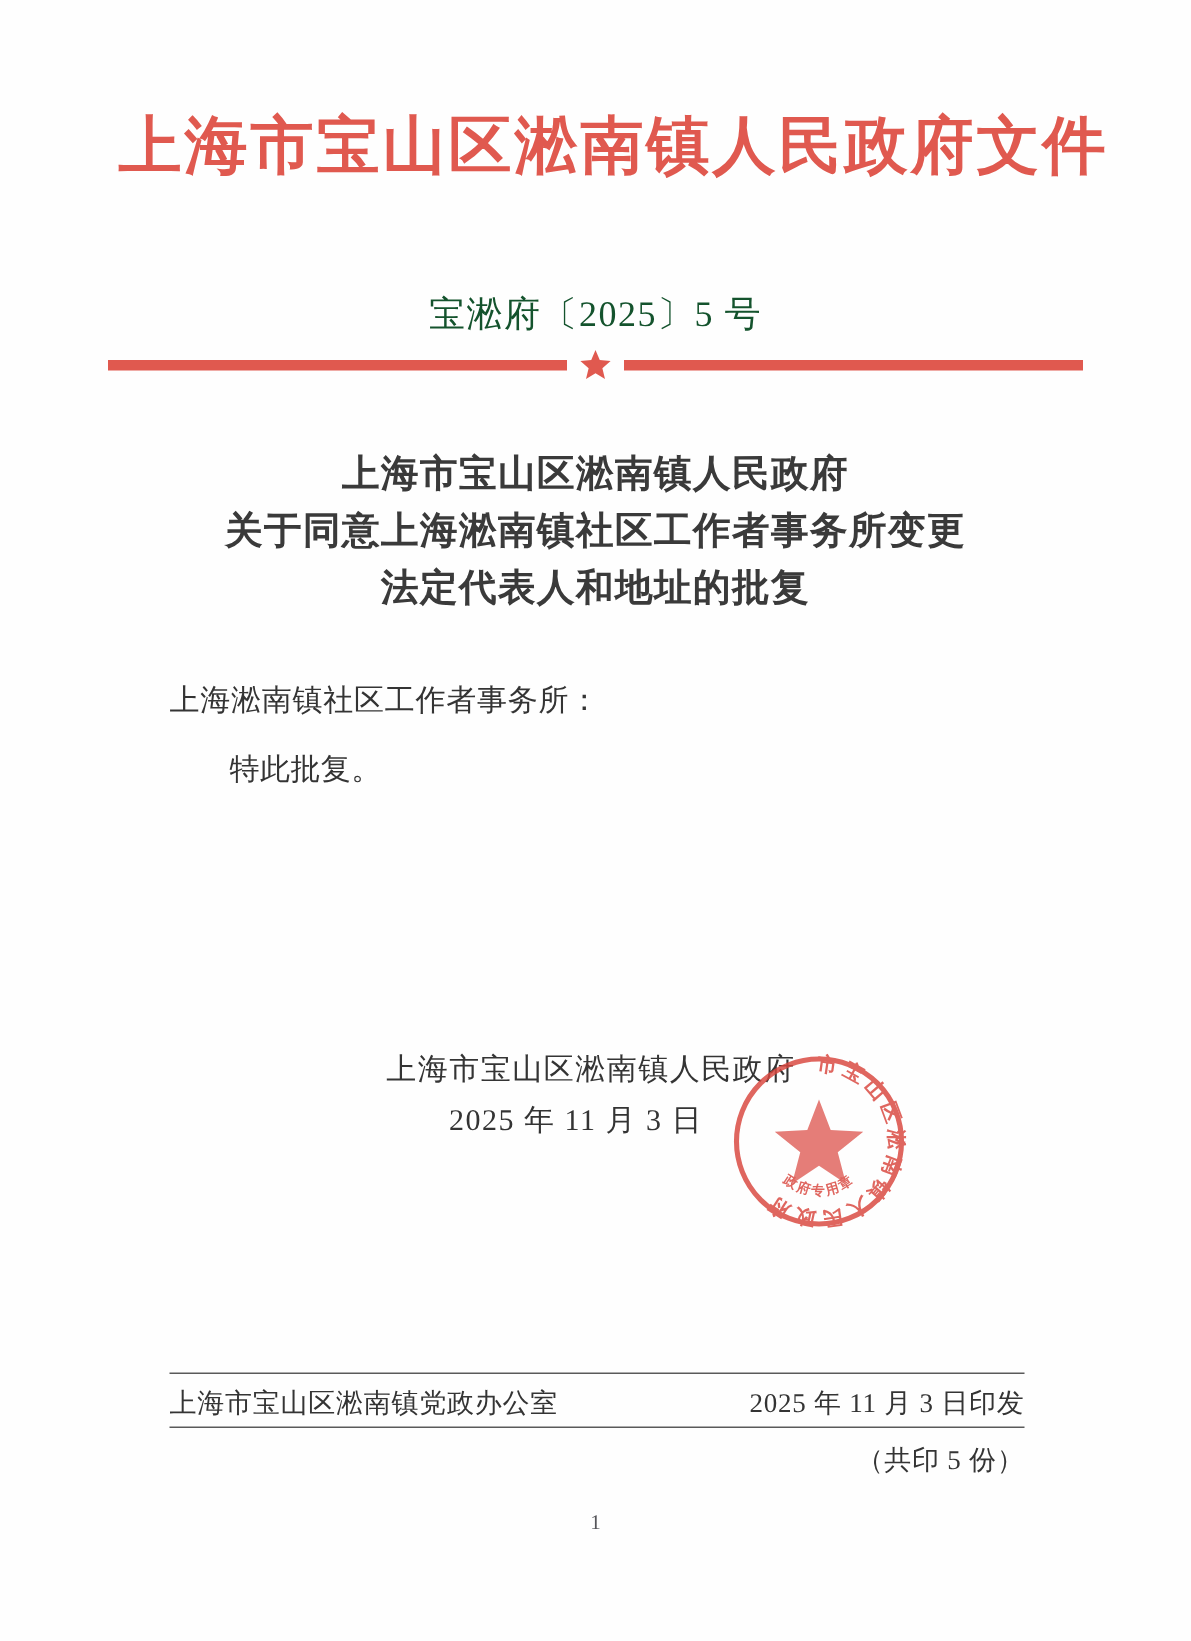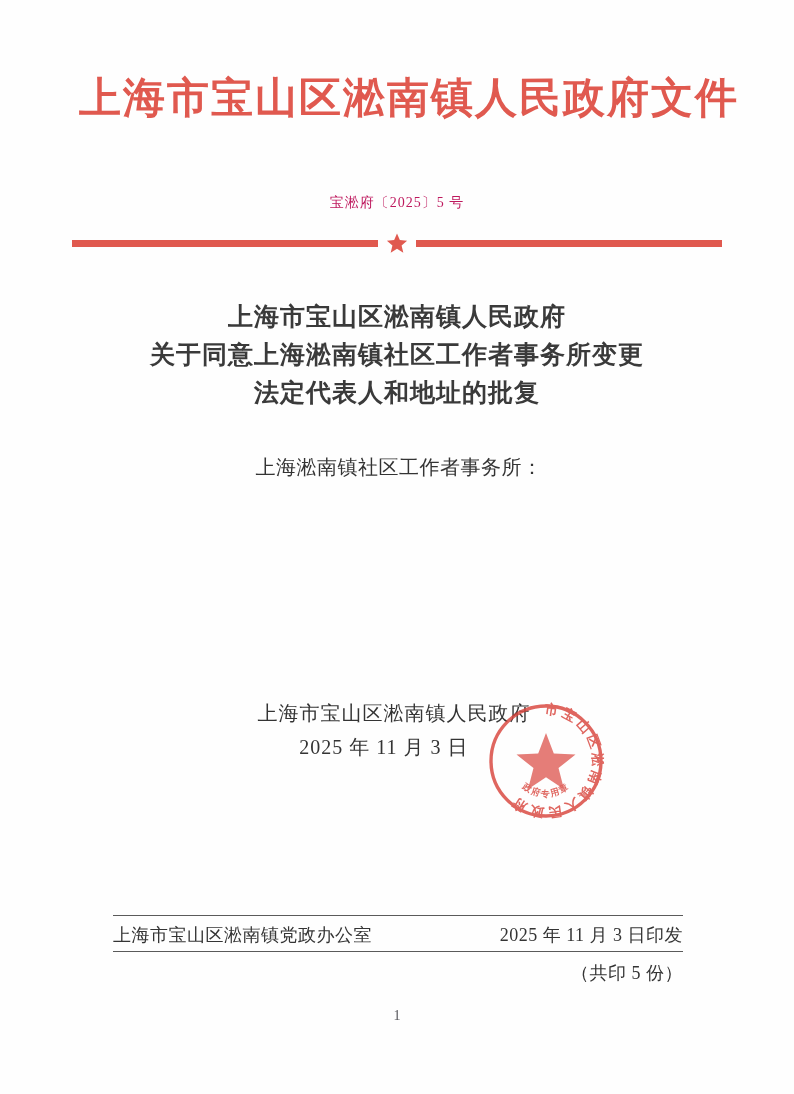--- a/index.html
+++ b/index.html
@@ -44,22 +44,22 @@
   
   .doc-number-row {
     position: absolute;
     top: 193px;
     left: 0;
     width: 794px;
     text-align: center;
   }
   .doc-number {
     font-family: "Liberation Serif", "DejaVu Serif", serif;
-    font-size: 14px;
-    color: #be185d;
+    font-size: 24px;
+    color: #14532d;
     letter-spacing: 1px;
   }
 
   
   .red-rule {
     position: absolute;
     top: 232px;
     left: 72px;
     width: 650px;
     height: 22px;
@@ -108,21 +108,20 @@
     position: absolute;
     top: 448px;
     left: 113px;
     width: 572px;
   }
   .salutation {
     font-size: 20px;
     line-height: 38px;
     color: #343434;
     letter-spacing: 0.5px;
-    text-align: center;
   }
   .para {
     font-size: 20px;
     line-height: 38px;
     color: #343434;
     letter-spacing: 0.3px;
     text-align: justify;
     text-justify: inter-character;
     text-indent: 2em;
   }
@@ -230,20 +229,21 @@
   </div>
 
   <div class="title-block">
     <div class="title-line">上海市宝山区淞南镇人民政府</div>
     <div class="title-line">关于同意上海淞南镇社区工作者事务所变更</div>
     <div class="title-line">法定代表人和地址的批复</div>
   </div>
 
   <div class="body-block">
     <div class="salutation">上海淞南镇社区工作者事务所：</div>
+    <div class="para closing">特此批复。</div>
   </div>
 
   <div class="signature">
     <div class="sign-org">上海市宝山区淞南镇人民政府</div>
     <div class="sign-date">2025 年 11 月 3 日</div>
   </div>
 
   <div class="seal">
     <svg width="122" height="122" viewBox="0 0 122 122" aria-hidden="true">
       <defs>

